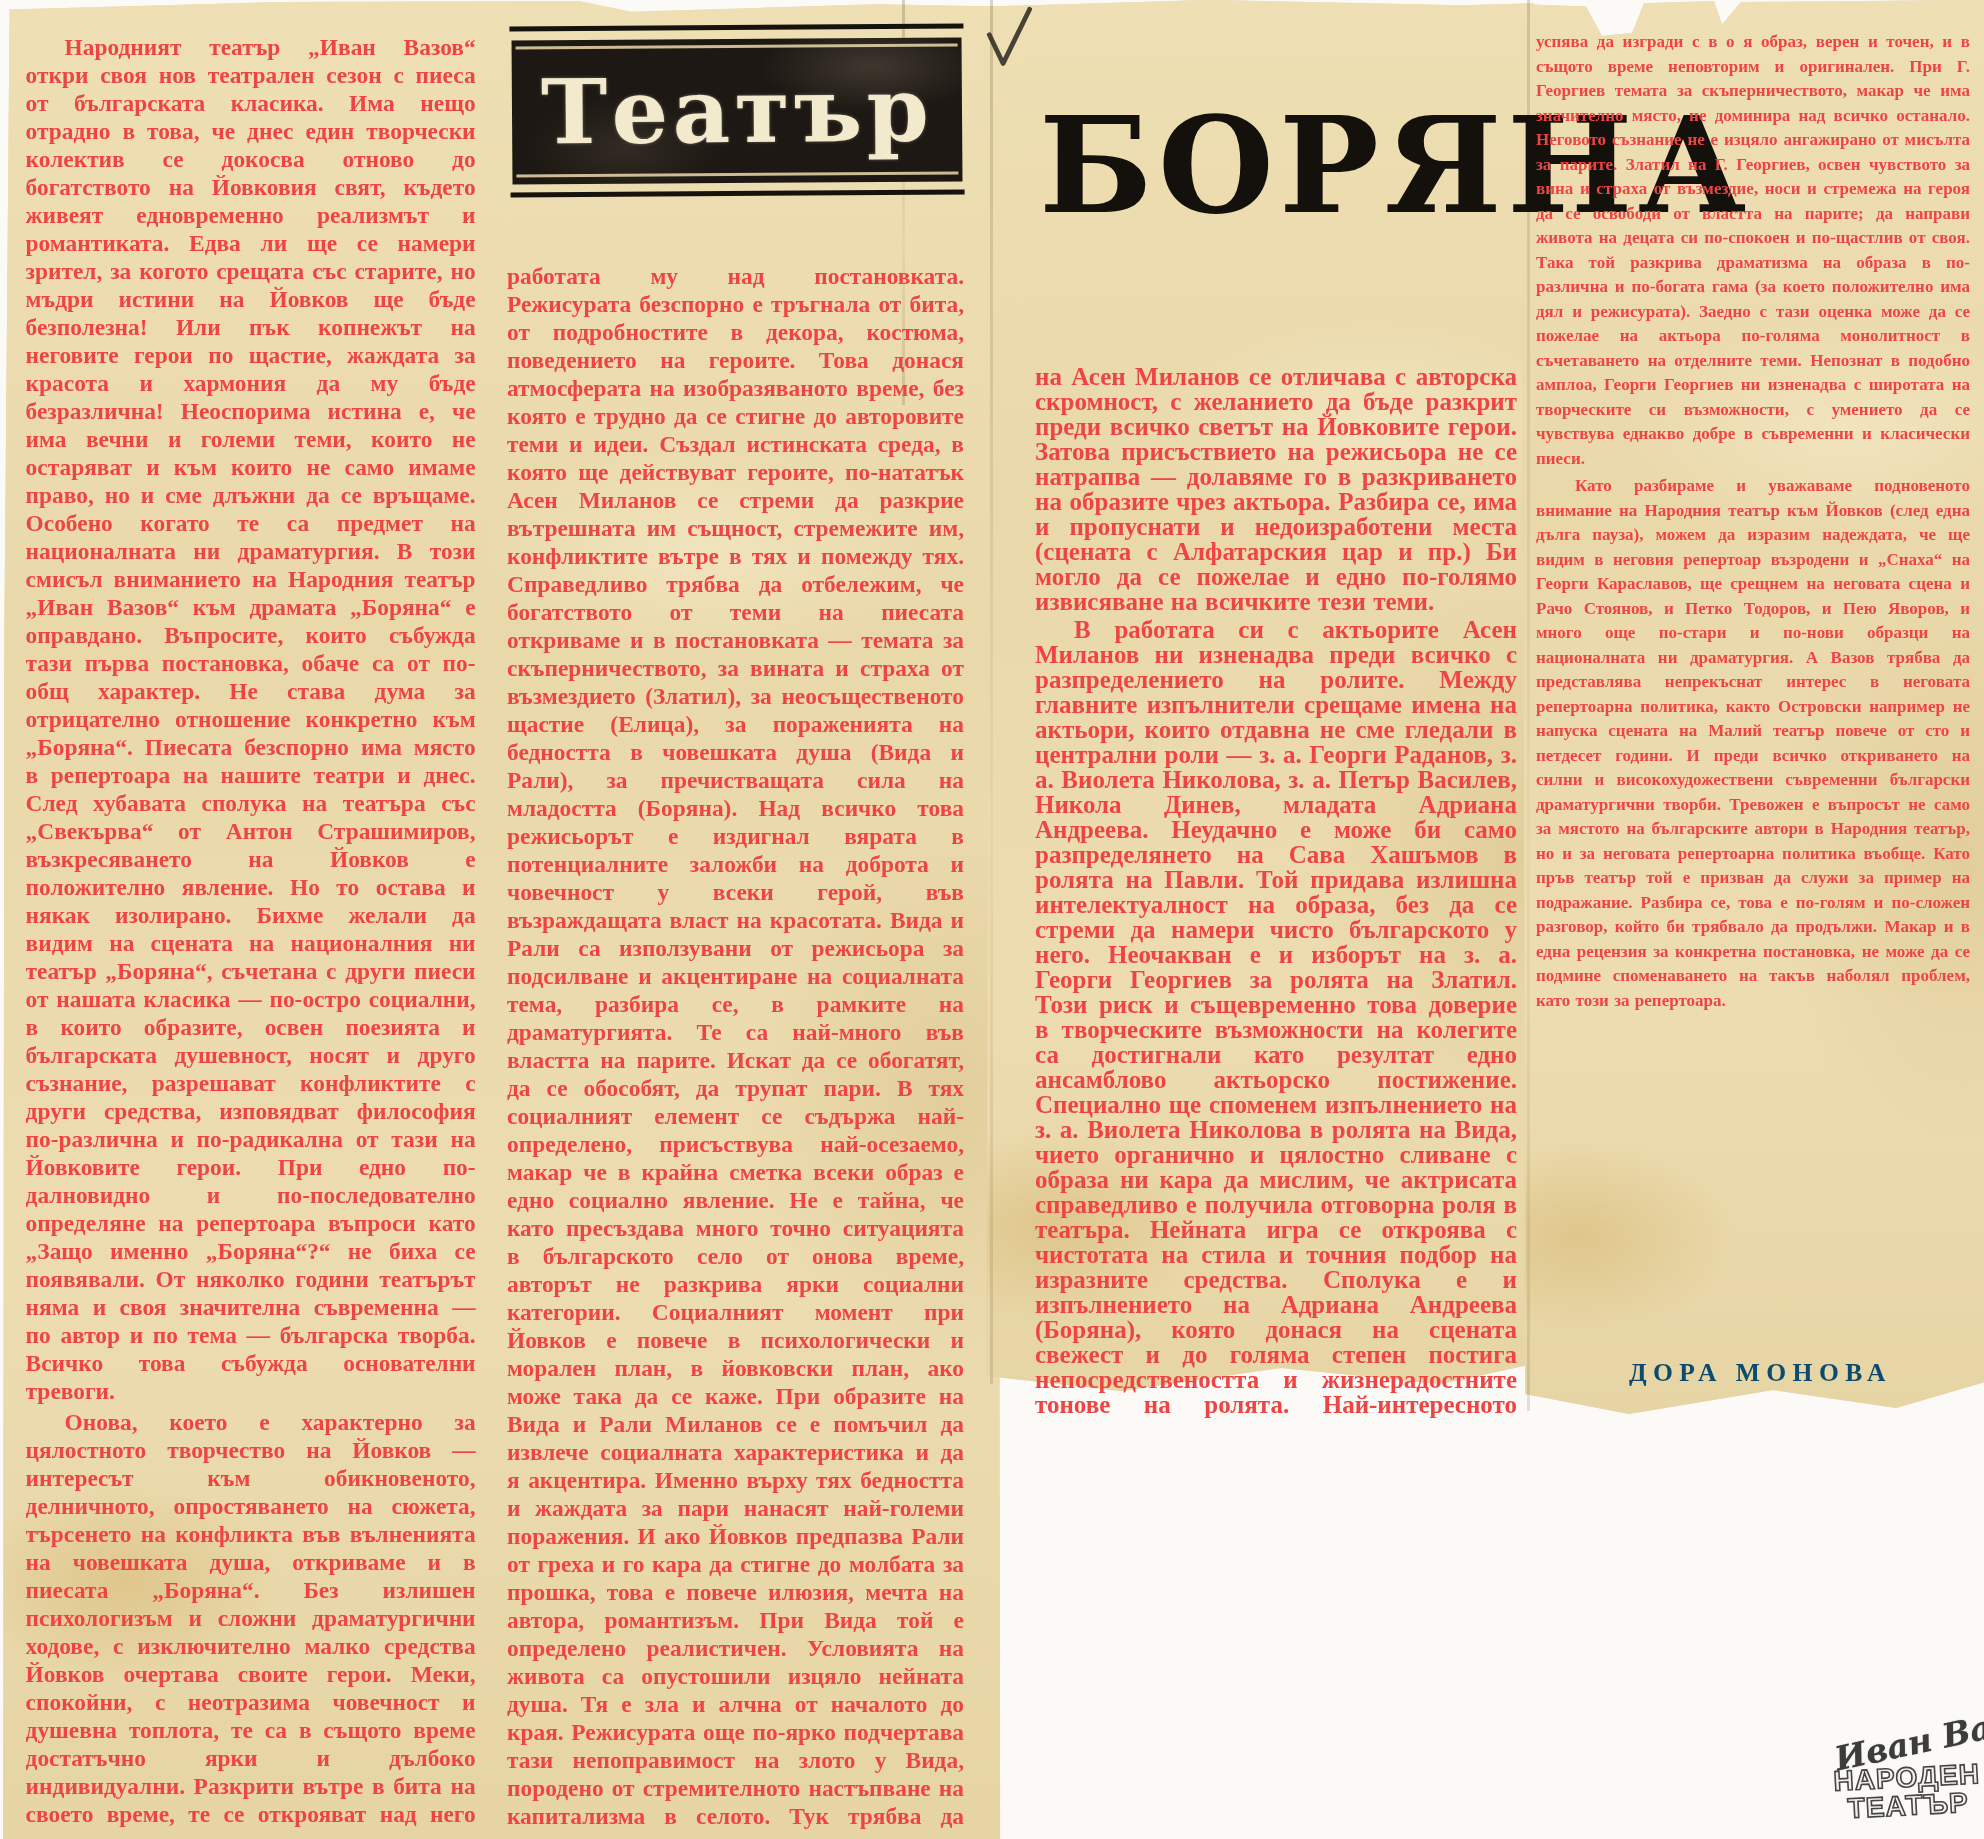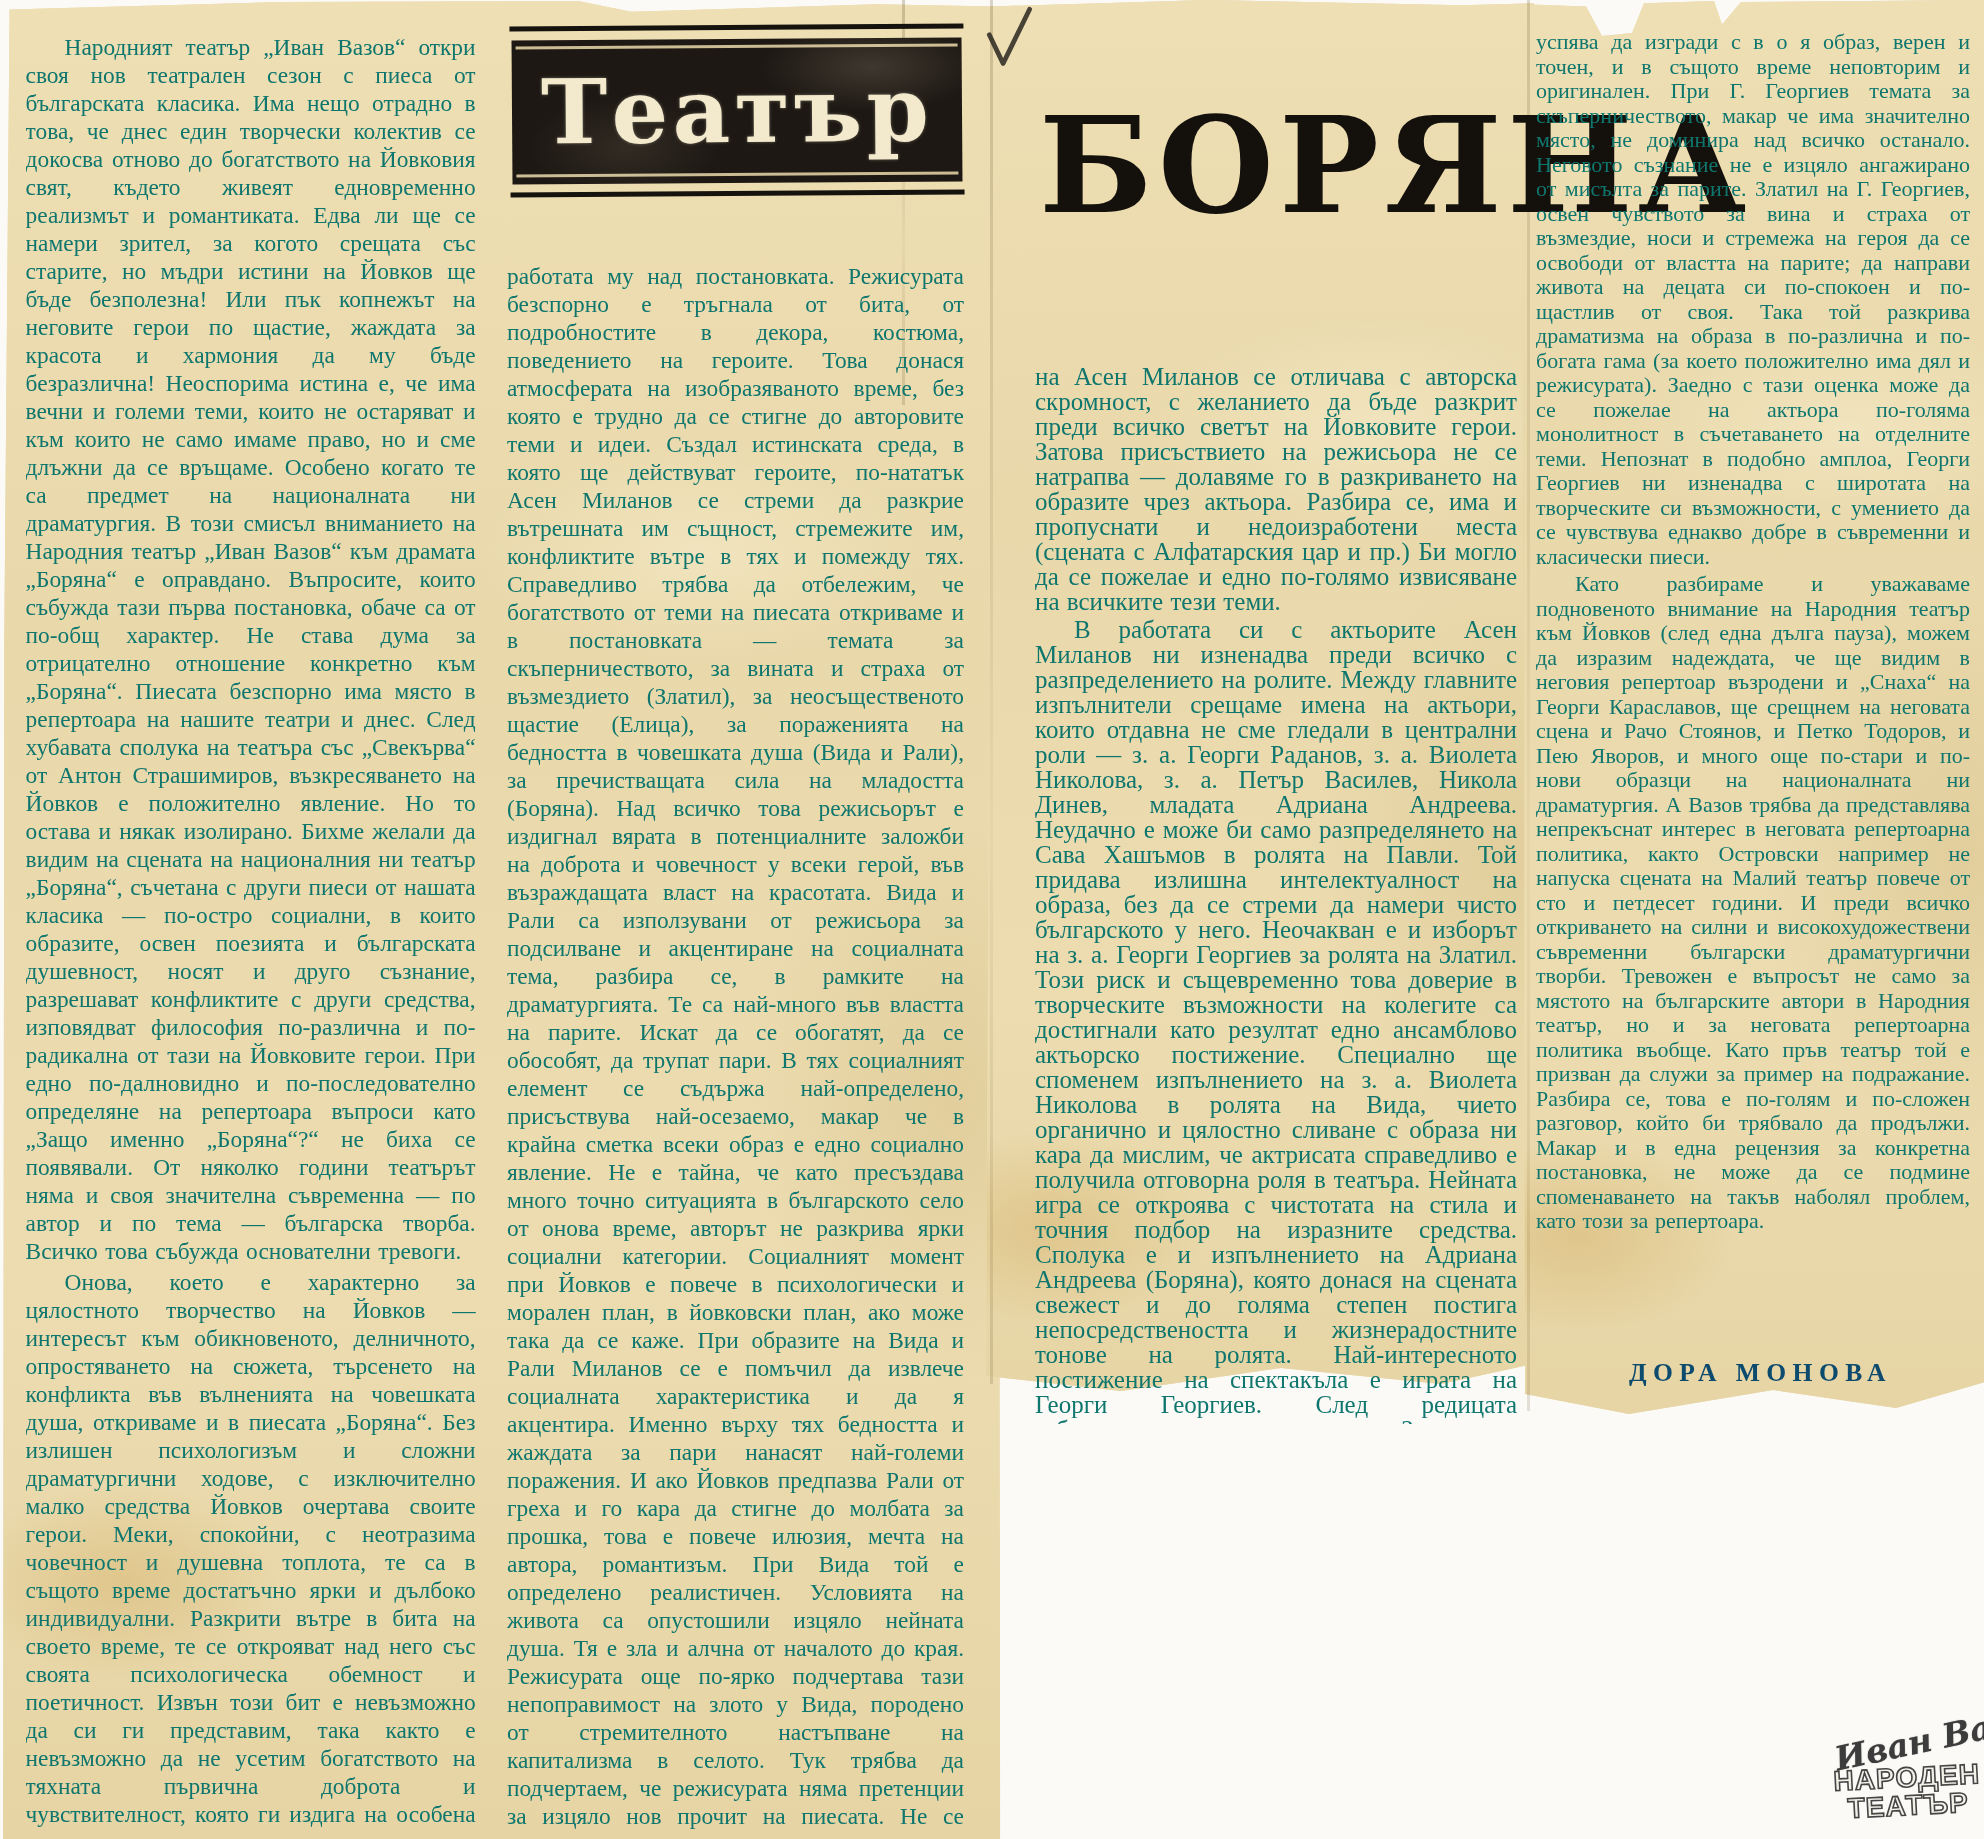--- a/index.html
+++ b/index.html
@@ -42,30 +42,31 @@
     pointer-events: none;
   }
   #crease-a { left: 902px; top: 0; height: 405px; opacity: .55; }
   #crease-b { left: 990px; top: 0; height: 1384px; opacity: .5; }
   #crease-c { left: 1527px; top: 0; height: 1411px; opacity: .45; }
 
   
   .col {
     position: absolute;
     text-align: justify;
-    color: #0f766e;
+    color: #ef4444;
     overflow: hidden;
     text-rendering: optimizeLegibility;
+    font-weight: bold;
   }
   .col p { margin: 0 0 3.2px 0; text-indent: 39px; }
   .col p.cont { text-indent: 0; }
   #col1 { left: 25.6px;  top: 33px;  width: 450px; height: 1800px; font-size: 23.4px; line-height: 28px; word-spacing: 1.6px; }
   #col2 { left: 507px; top: 262px; width: 457px; height: 1571px; font-size: 23.4px; line-height: 28px; word-spacing: 1.6px; }
   #col3 { left: 1035px; top: 364px; width: 482px; height: 1060px; font-size: 25px; line-height: 25px; word-spacing: 1.1px; }
-  #col4 { left: 1536px; top: 30px; width: 434px; height: 1307px; font-size: 22px; line-height: 24.5px; word-spacing: 1.1px; }
+  #col4 { left: 1536px; top: 30px; width: 434px; height: 1307px; font-size: 17px; line-height: 24.5px; word-spacing: 1.1px; }
 
   
   #kicker {
     position: absolute;
     left: 510px; top: 24.5px; width: 454px; height: 171px;
     border-top: 5.3px solid #16120d;
     border-bottom: 5.3px solid #16120d;
     padding: 8.5px 2.1px;
     box-sizing: border-box;
     transform: rotate(-0.4deg);

